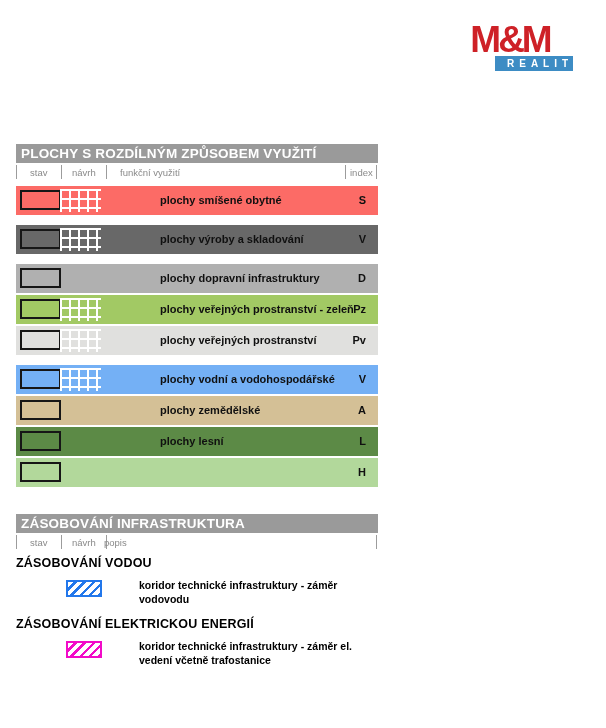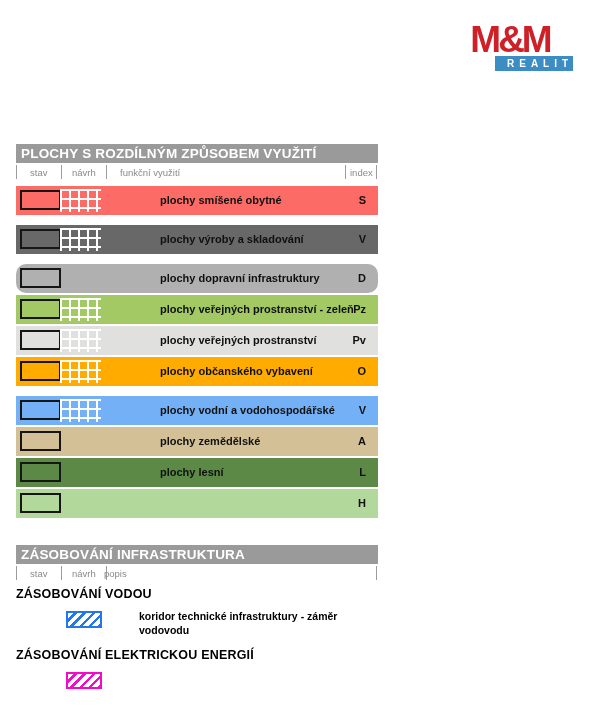--- a/index.html
+++ b/index.html
@@ -87,42 +87,36 @@
         </div>
         <div class="group">
           <div class="lrow" style="background: rgb(104, 104, 104);">
             <span class="stav-swatch" style="background: rgb(104, 104, 104);"></span>
             <span class="navrh-swatch"></span>
             <span class="row-label">plochy výroby a skladování</span>
             <span class="row-index">V</span>
           </div>
         </div>
         <div class="group">
-          <div class="lrow" style="background: rgb(176, 176, 176); border-radius: 10px;">
+          <div class="lrow" style="background: rgb(176, 176, 176);">
             <span class="stav-swatch" style="background: rgb(176, 176, 176);"></span>
             <span class="row-label">plochy dopravní infrastruktury</span>
             <span class="row-index">D</span>
           </div>
           <div class="lrow" style="background: rgb(162, 201, 100);">
             <span class="stav-swatch" style="background: rgb(162, 201, 100);"></span>
             <span class="navrh-swatch"></span>
             <span class="row-label">plochy veřejných prostranství - zeleň</span>
             <span class="row-index">Pz</span>
           </div>
           <div class="lrow" style="background: rgb(224, 224, 222);">
             <span class="stav-swatch" style="background: rgb(224, 224, 222);"></span>
             <span class="navrh-swatch"></span>
             <span class="row-label">plochy veřejných prostranství</span>
             <span class="row-index">Pv</span>
-          </div>
-          <div class="lrow" style="background: rgb(255, 171, 0);">
-            <span class="stav-swatch" style="background: rgb(255, 171, 0);"></span>
-            <span class="navrh-swatch"></span>
-            <span class="row-label">plochy občanského vybavení</span>
-            <span class="row-index">O</span>
           </div>
         </div>
         <div class="group">
           <div class="lrow" style="background: rgb(116, 176, 245);">
             <span class="stav-swatch" style="background: rgb(116, 176, 245);"></span>
             <span class="navrh-swatch"></span>
             <span class="row-label">plochy vodní a vodohospodářské</span>
             <span class="row-index">V</span>
           </div>
           <div class="lrow" style="background: rgb(212, 192, 150);">
@@ -156,17 +150,18 @@
 
     <div id="tech">
         <div class="tech-heading">ZÁSOBOVÁNÍ VODOU</div>
         <div class="tech-item">
           <span class="tech-swatch" style="border-color: rgb(34, 119, 235); background-image: repeating-linear-gradient(135deg, transparent 0px, transparent 4px, rgb(34, 119, 235) 4px, rgb(34, 119, 235) 6.5px);"></span>
           <span class="tech-label">koridor technické infrastruktury - záměr vodovodu</span>
         </div>
         <div class="tech-heading">ZÁSOBOVÁNÍ ELEKTRICKOU ENERGIÍ</div>
         <div class="tech-item">
           <span class="tech-swatch" style="border-color: rgb(242, 11, 200); background-image: repeating-linear-gradient(135deg, transparent 0px, transparent 4px, rgb(242, 11, 200) 4px, rgb(242, 11, 200) 6.5px);"></span>
+          <span class="tech-label">koridor technické infrastruktury - záměr el. vedení včetně trafostanice</span>
         </div>
       </div>
 
   </div>
 </div>
 
 </body></html>

